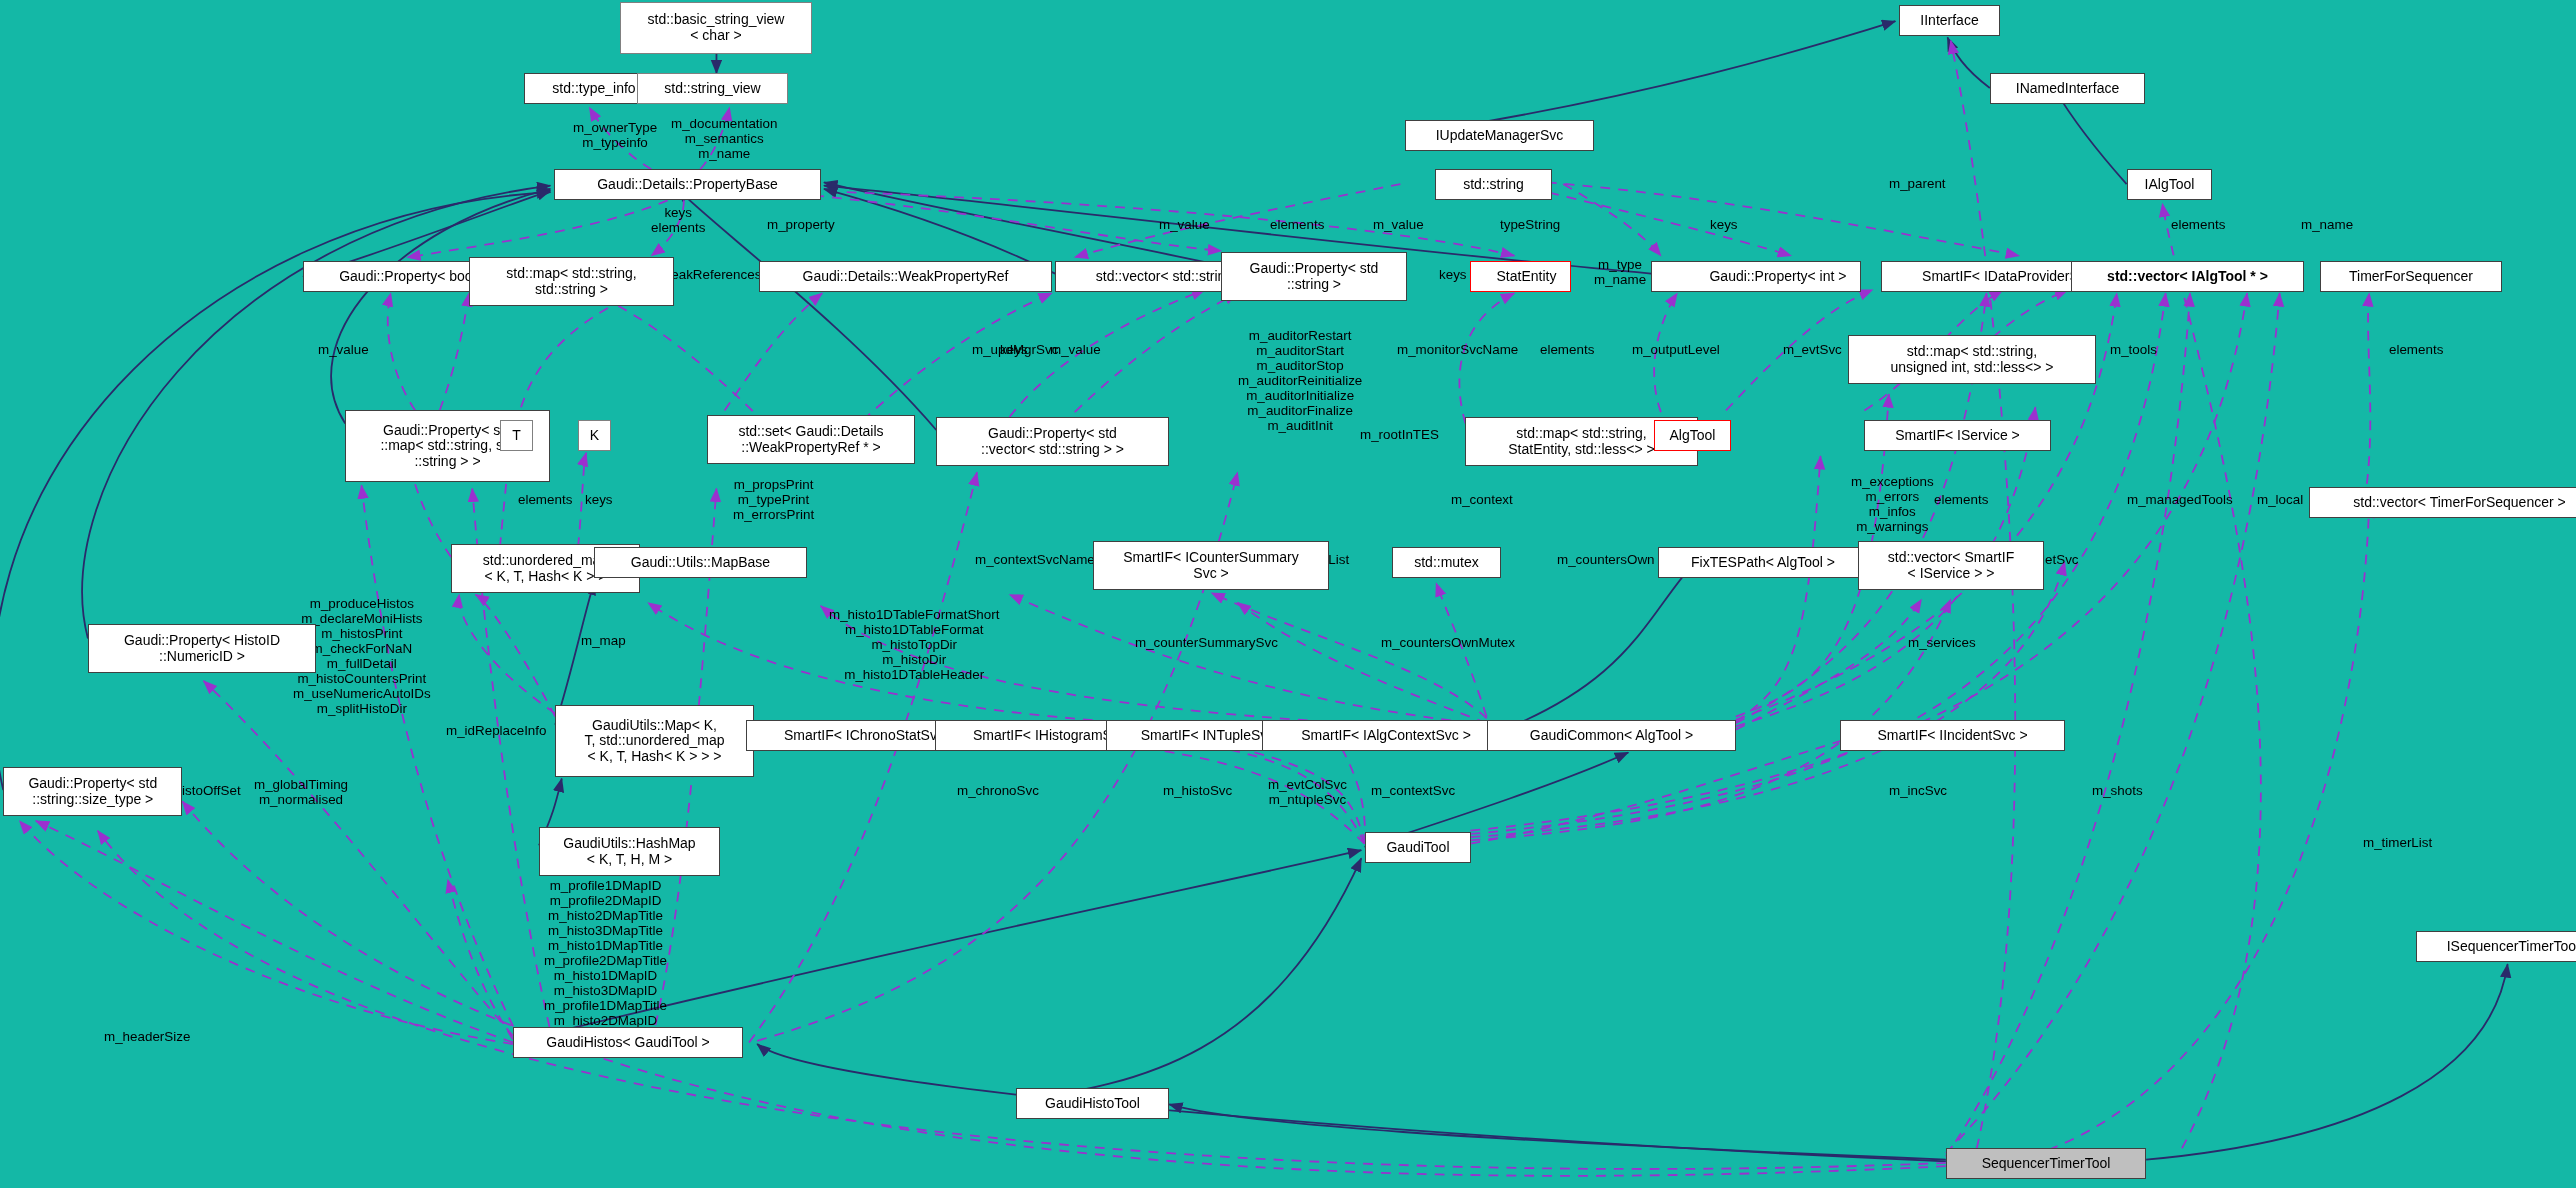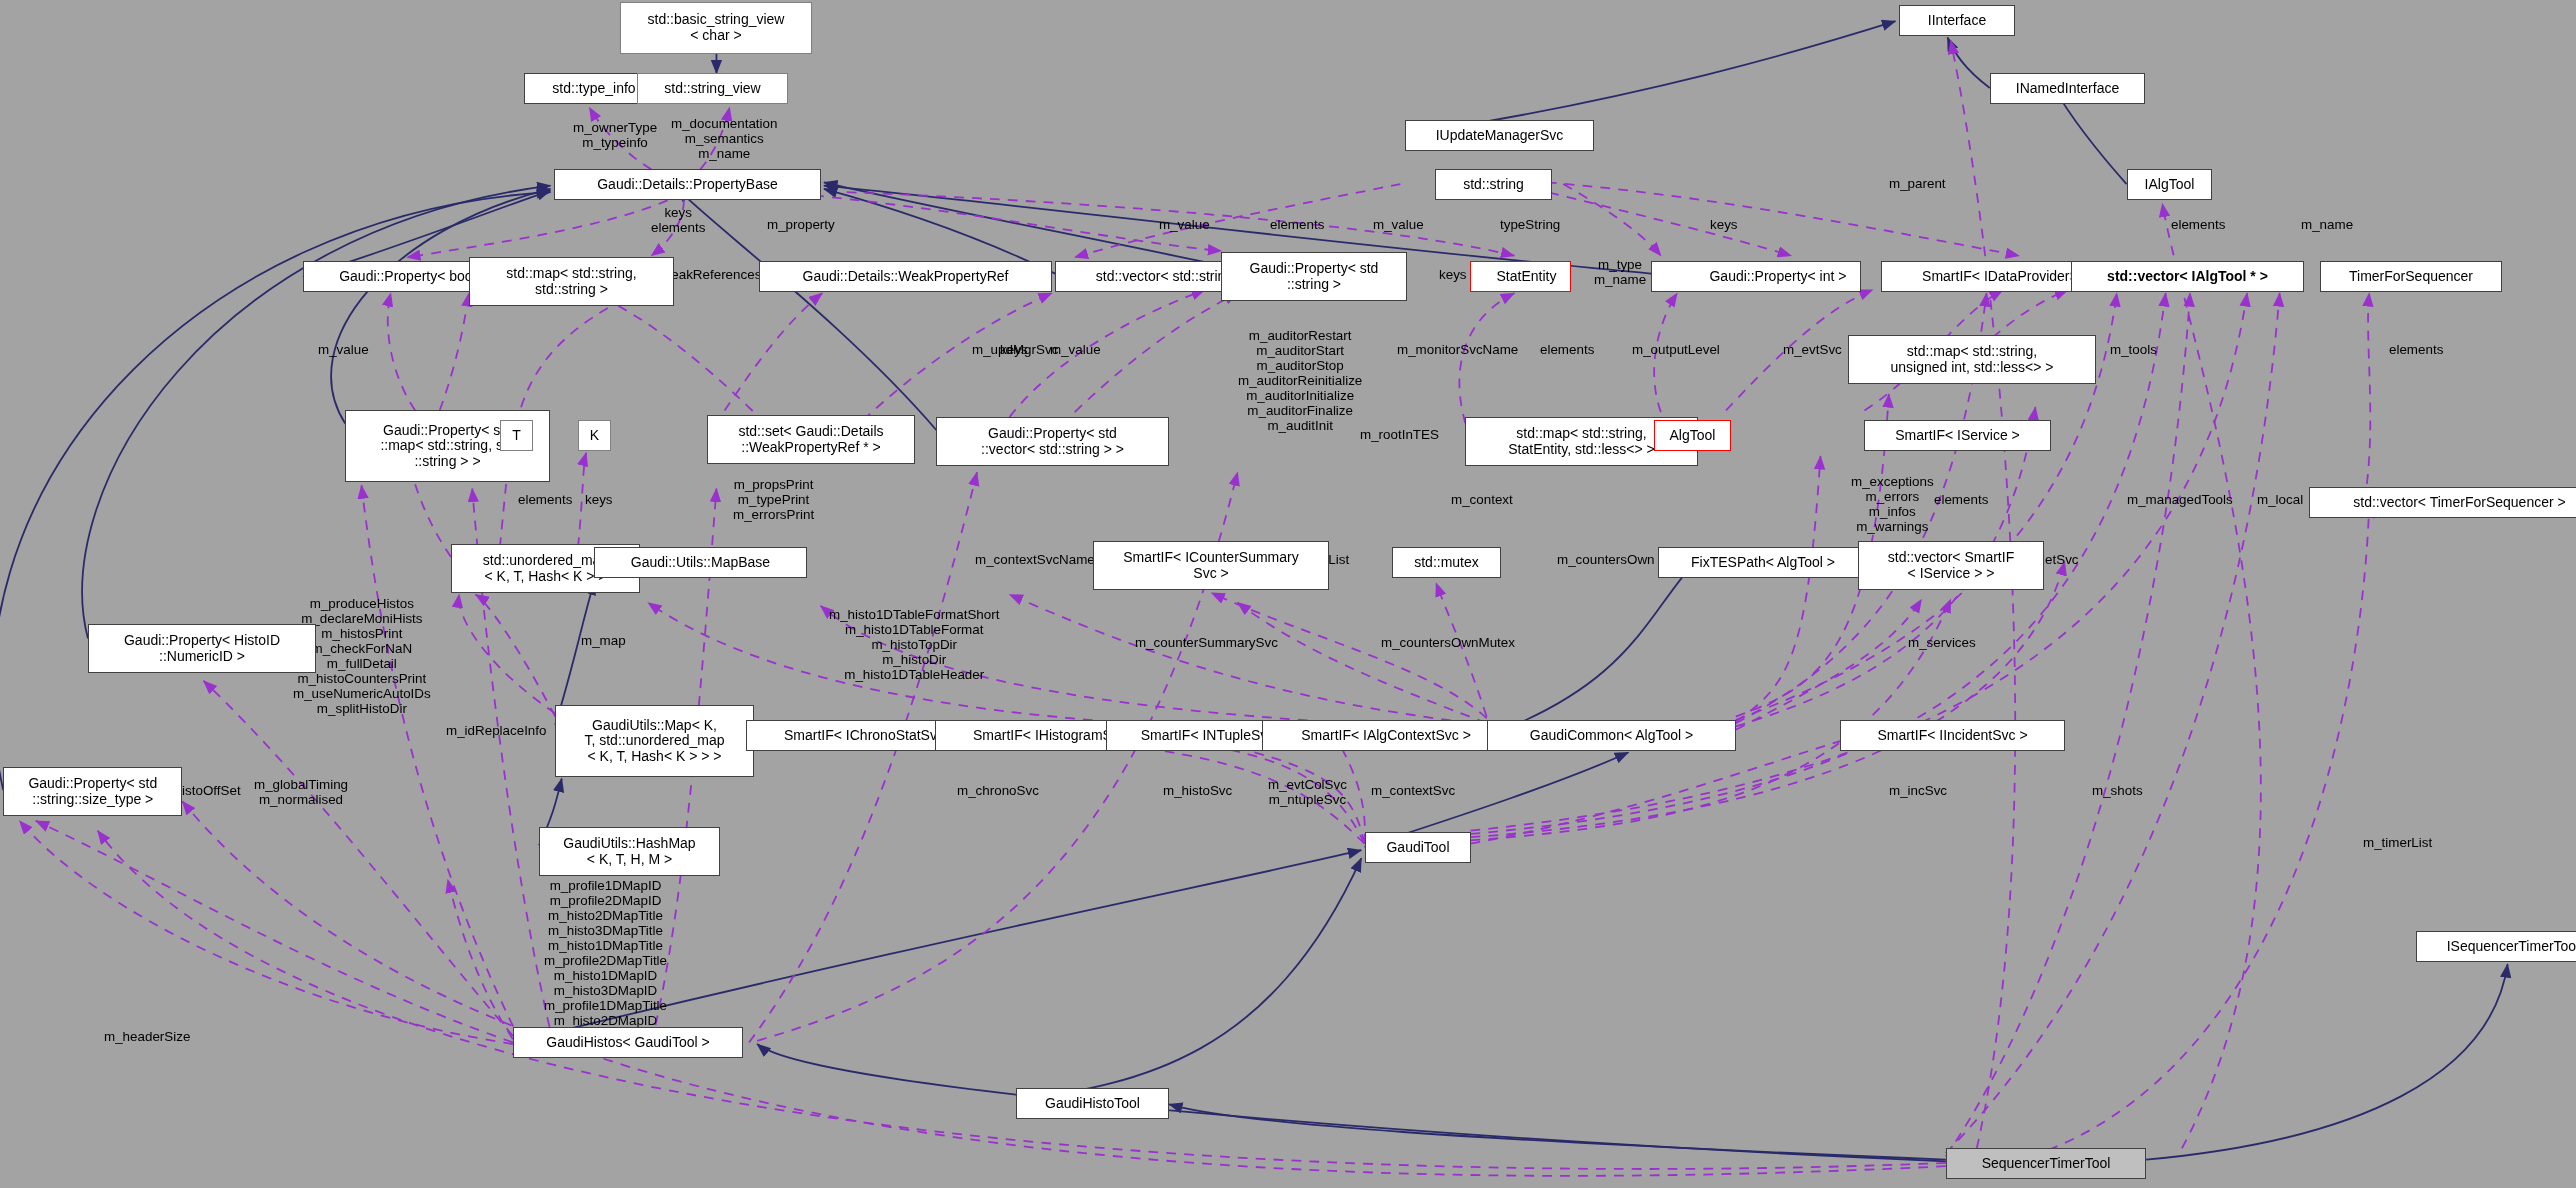--- a/index.html
+++ b/index.html
@@ -1,17 +1,17 @@
 <!DOCTYPE html>
 <html style="font-size:13px"><head>
 <meta charset="utf-8">
 <style>
   html,body{margin:0;padding:0;background:#ffffff;}
   body{font-family:"Liberation Sans","DejaVu Sans",sans-serif;}
-  #stage{position:relative;width:2576px;height:1189px;background:#a3a3a3;overflow:hidden;}
+  #stage{position:relative;width:2576px;height:1189px;background:#14b8a6;overflow:hidden;}
   svg#edges{position:absolute;left:0;top:0;width:2576px;height:1189px;pointer-events:none;}
 
   .node{
     position:absolute;
     box-sizing:border-box;
     border:1.6px solid #404040;
     background:#ffffff;
     color:#000;
     display:flex;
     align-items:center;
@@ -147,21 +147,21 @@
   </svg>
 
   <div id="nodes">
       <div class="node thin" style="left: 620px; top: 1.6px; width: 192px; height: 52px;">std::basic_string_view
 &lt; char &gt;</div>
       <div class="node" style="left: 524px; top: 73px; width: 140px; height: 31px;">std::type_info</div>
       <div class="node thin" style="left: 637px; top: 73px; width: 151px; height: 31px;">std::string_view</div>
       <div class="node" style="left: 554px; top: 169px; width: 267px; height: 31px;">Gaudi::Details::PropertyBase</div>
       <div class="node" style="left: 1405px; top: 120px; width: 189px; height: 31px;">IUpdateManagerSvc</div>
       <div class="node" style="left: 1435px; top: 169px; width: 117px; height: 31px;">std::string</div>
-      <div class="node" style="left: 1899px; top: 4.9px; width: 116px; height: 31px;">IInterface</div>
+      <div class="node" style="left: 1899px; top: 4.9px; width: 101px; height: 31px;">IInterface</div>
       <div class="node" style="left: 1990px; top: 73px; width: 155px; height: 31px;">INamedInterface</div>
       <div class="node" style="left: 2127px; top: 169px; width: 85px; height: 31px;">IAlgTool</div>
       <div class="node" style="left: 303px; top: 261px; width: 221px; height: 31px;">Gaudi::Property&lt; bool &gt;</div>
       <div class="node" style="left: 469px; top: 257px; width: 205px; height: 49px;">std::map&lt; std::string,
 std::string &gt;</div>
       <div class="node" style="left: 759px; top: 261px; width: 293px; height: 31px;">Gaudi::Details::WeakPropertyRef</div>
       <div class="node" style="left: 1055px; top: 261px; width: 231px; height: 31px;">std::vector&lt; std::string &gt;</div>
       <div class="node" style="left: 1221px; top: 252px; width: 186px; height: 49px;">Gaudi::Property&lt; std
 ::string &gt;</div>
       <div class="node red" style="left: 1470px; top: 261px; width: 101px; height: 31px; padding-left: 16px;">StatEntity</div>

